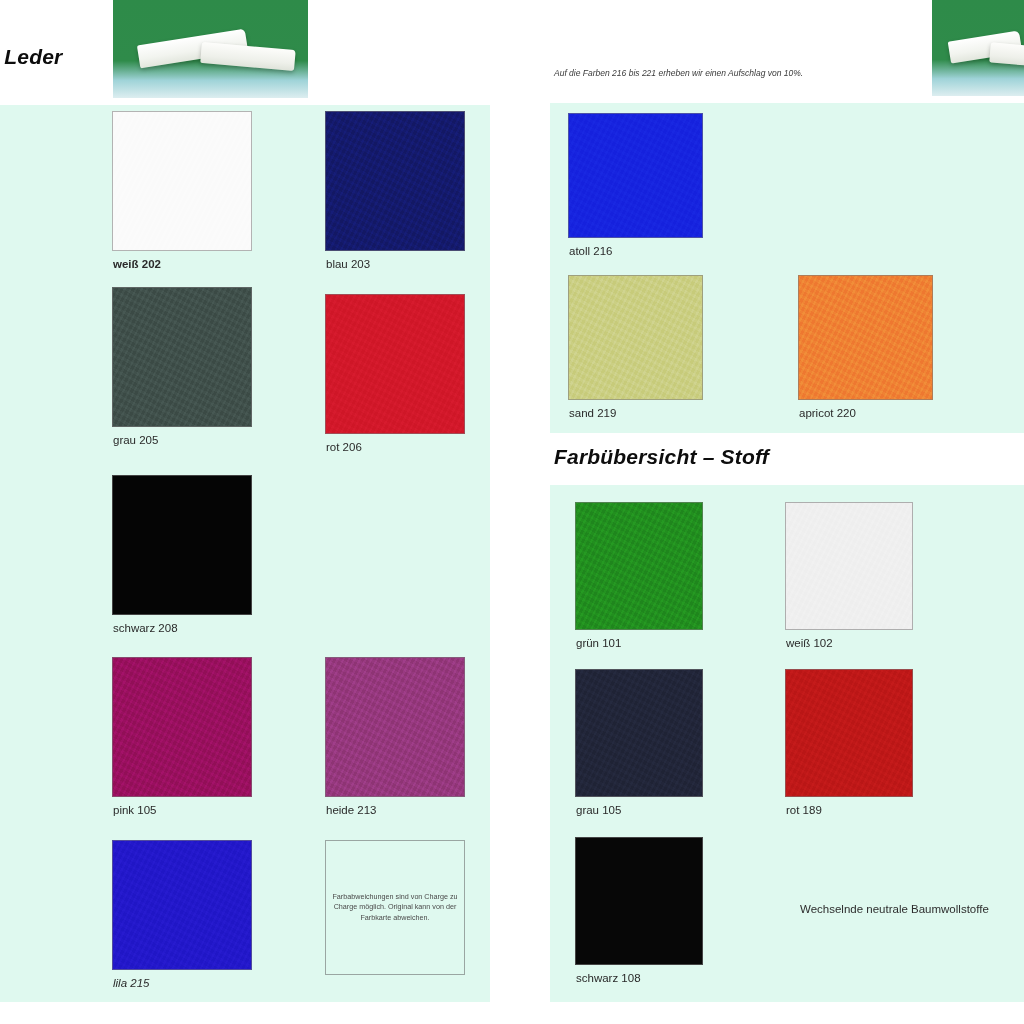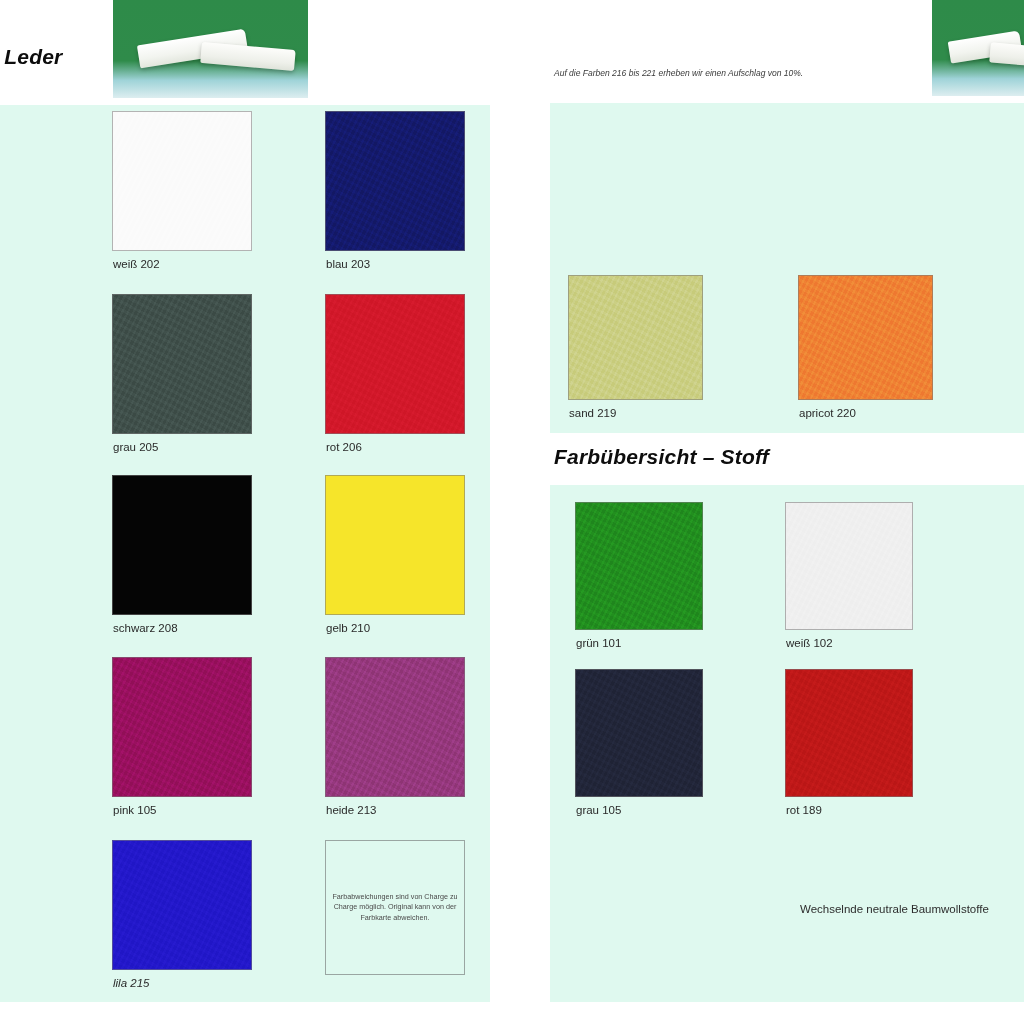--- a/index.html
+++ b/index.html
@@ -99,52 +99,48 @@
     <div class="photo" style="left:153px;top:0;width:195px;height:98px;">
       <div class="wedge w1"></div>
       <div class="wedge w2"></div>
     </div>
 
     <div class="swatch-panel" style="left:0;top:105px;width:530px;height:897px;">
 
       <div class="cell" style="left:-8px;top:6px;width:140px;height:175px;">
         
       </div>
-      <div class="cell" style="left:152px;top:6px;width:158px;height:175px;">
+      <div class="cell" style="left:152px;top:6px;width:158px;height:175px;font-weight:bold;">
         <div class="chip tex" style="width:140px;height:140px;background:#fbfbfb;"></div>
         <div class="chip-label" style="top:147px;">weiß 202</div>
       </div>
       <div class="cell" style="left:365px;top:6px;width:140px;height:175px;">
         <div class="chip tex" style="width:140px;height:140px;background:#141a6e;"></div>
         <div class="chip-label" style="top:147px;">blau 203</div>
       </div>
 
       <div class="cell" style="left:-8px;top:189px;width:140px;height:175px;">
         
       </div>
-      <div class="cell" style="left:152px;top:189px;width:140px;height:175px;padding-left:36px;">
+      <div class="cell" style="left:152px;top:182px;width:140px;height:175px;padding-left:36px;">
         <div class="chip tex" style="width:140px;height:140px;background:#41514c;"></div>
         <div class="chip-label" style="top:147px;">grau 205</div>
       </div>
       <div class="cell" style="left:365px;top:189px;width:140px;height:175px;">
         <div class="chip tex" style="width:140px;height:140px;background:#d3182a;"></div>
         <div class="chip-label" style="top:147px;">rot 206</div>
       </div>
 
       <div class="cell" style="left:-8px;top:370px;width:140px;height:175px;">
         
       </div>
       <div class="cell" style="left:152px;top:370px;width:140px;height:175px;">
         <div class="chip" style="width:140px;height:140px;background:#050505;"></div>
         <div class="chip-label" style="top:147px;">schwarz 208</div>
       </div>
-      <div class="cell" style="left:365px;top:370px;width:140px;height:175px;">
-        <div class="chip" style="width:140px;height:140px;background:#f6e52a;"></div>
-        <div class="chip-label" style="top:147px;">gelb 210</div>
-      </div>
 
       <div class="cell" style="left:-8px;top:552px;width:140px;height:175px;">
         
       </div>
       <div class="cell" style="left:152px;top:552px;width:140px;height:175px;">
         <div class="chip tex" style="width:140px;height:140px;background:#9b1060;"></div>
         <div class="chip-label" style="top:147px;">pink 105</div>
       </div>
       <div class="cell" style="left:365px;top:552px;width:140px;height:175px;">
         <div class="chip tex" style="width:140px;height:140px;background:#97397f;"></div>
@@ -171,20 +167,24 @@
       <div class="hdr-sub" style="position:absolute;left:14px;top:68px;">Auf die Farben 216 bis 221 erheben wir einen Aufschlag von 10%.</div>
     </div>
 
     <div class="photo" style="left:392px;top:0;width:128px;height:96px;">
       <div class="wedge w1"></div>
       <div class="wedge w2"></div>
     </div>
 
     <div class="swatch-panel" style="left:10px;top:103px;width:510px;height:330px;">
 
+      <div class="cell" style="left:18px;top:10px;width:140px;height:155px;">
+        <div class="chip tex" style="width:135px;height:125px;background:#1724e0;"></div>
+        <div class="chip-label" style="top:132px;">atoll 216</div>
+      </div>
 
       <div class="cell" style="left:18px;top:172px;width:140px;height:155px;">
         <div class="chip tex" style="width:135px;height:125px;background:#ccd085;"></div>
         <div class="chip-label" style="top:132px;">sand 219</div>
       </div>
       <div class="cell" style="left:248px;top:172px;width:140px;height:155px;">
         <div class="chip tex" style="width:135px;height:125px;background:#f08334;"></div>
         <div class="chip-label" style="top:132px;">apricot 220</div>
       </div>
 
@@ -207,18 +207,22 @@
 
       <div class="cell" style="left:25px;top:184px;width:150px;height:175px;">
         <div class="chip tex" style="width:128px;height:128px;background:#22263a;"></div>
         <div class="chip-label" style="top:135px;">grau 105</div>
       </div>
       <div class="cell" style="left:235px;top:184px;width:150px;height:175px;">
         <div class="chip tex" style="width:128px;height:128px;background:#c01818;"></div>
         <div class="chip-label" style="top:135px;">rot 189</div>
       </div>
 
+      <div class="cell" style="left:25px;top:352px;width:150px;height:175px;">
+        <div class="chip" style="width:128px;height:128px;background:#070707;"></div>
+        <div class="chip-label" style="top:135px;">schwarz 108</div>
+      </div>
 
       <div class="free-note" style="left:250px;top:418px;">Wechselnde neutrale Baumwollstoffe</div>
     </div>
   </div>
 
 </div>
 
 </body></html>

